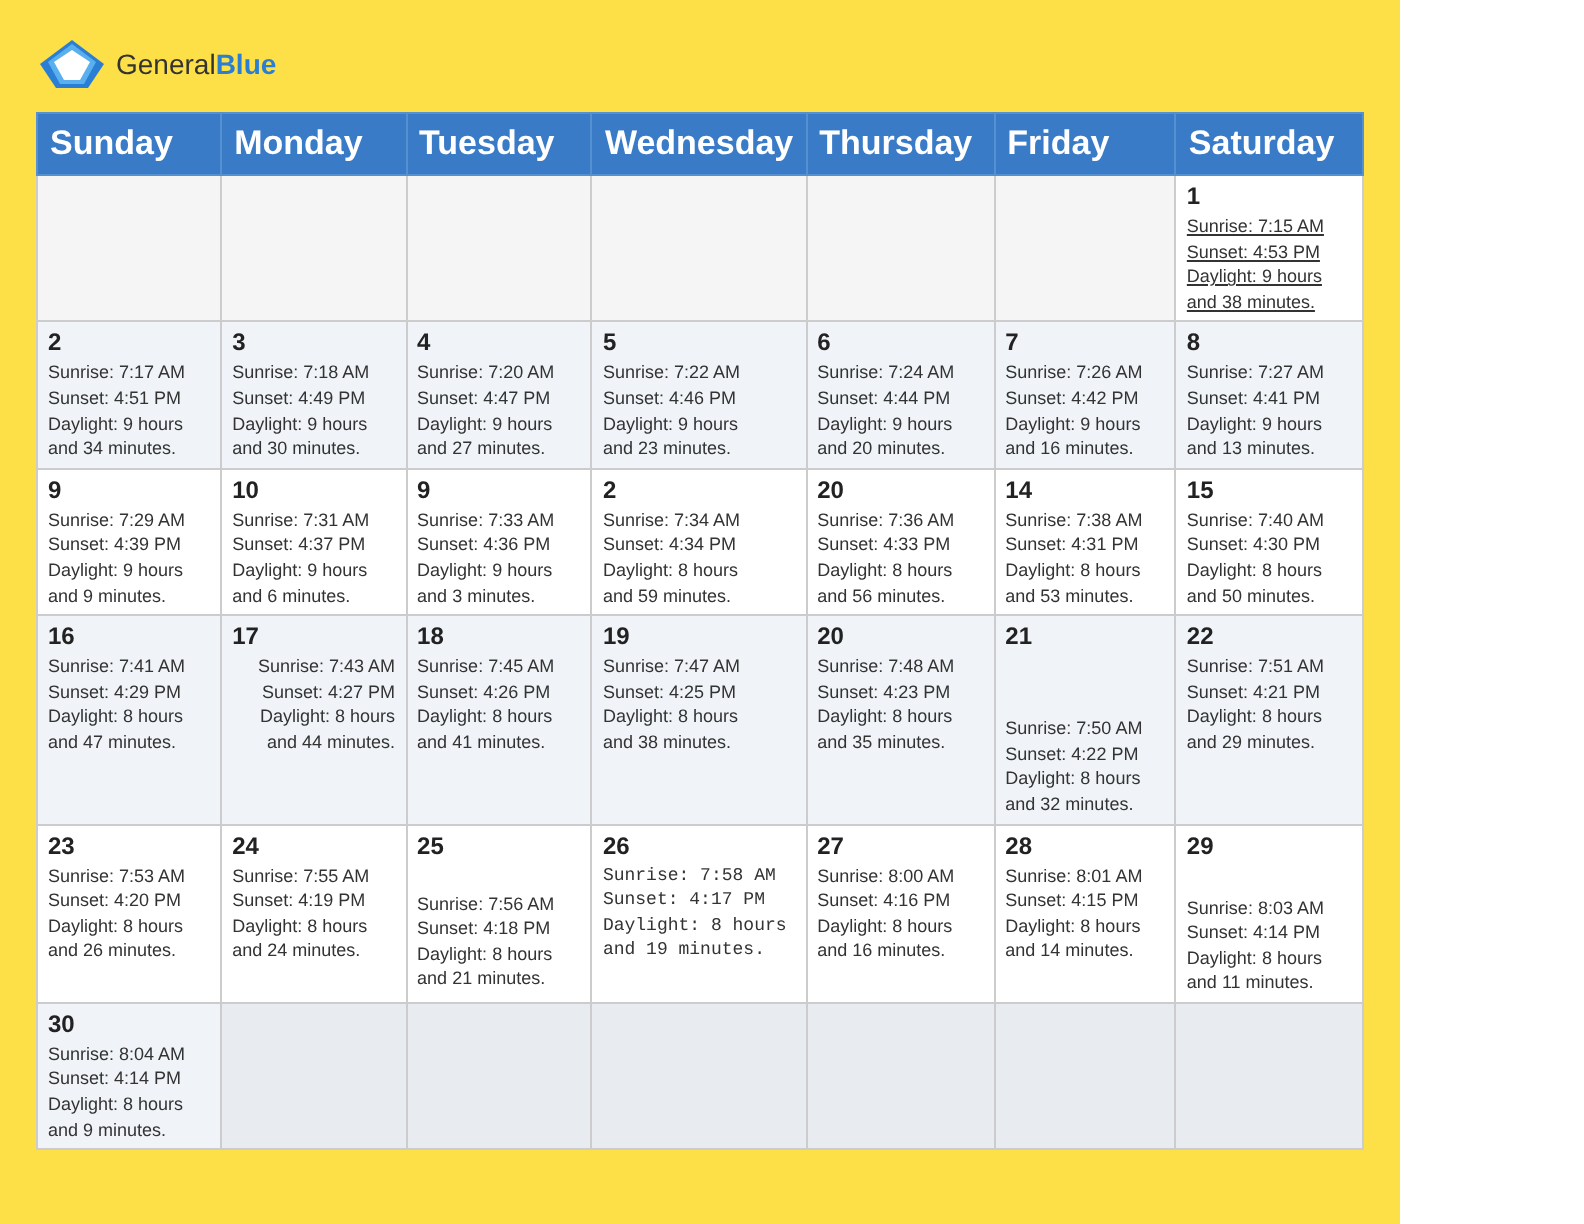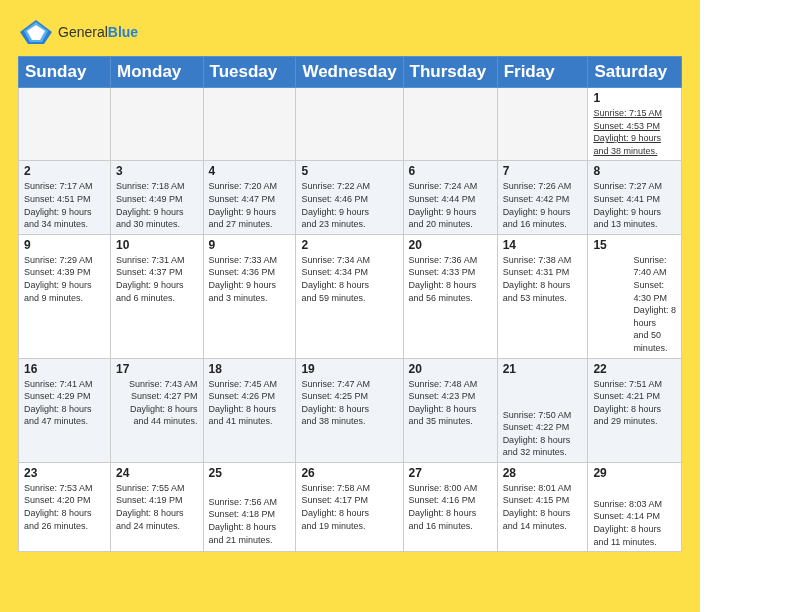--- a/index.html
+++ b/index.html
@@ -228,21 +228,21 @@
           </td>
           <td>
             <span class="day-number">14</span>
             <div class="day-info" style="white-space: pre-line;">Sunrise: 7:38 AM
 Sunset: 4:31 PM
 Daylight: 8 hours
 and 53 minutes.</div>
           </td>
           <td>
             <span class="day-number">15</span>
-            <div class="day-info" style="white-space: pre-line; margin-left: 40px;">Sunrise: 7:40 AM
+            <div class="day-info" style="white-space: pre-line;">Sunrise: 7:40 AM
 Sunset: 4:30 PM
 Daylight: 8 hours
 and 50 minutes.</div>
           </td>
         </tr>
         <tr class="row-shade">
           <td>
             <span class="day-number">16</span>
             <div class="day-info" style="white-space: pre-line;">Sunrise: 7:41 AM
 Sunset: 4:29 PM
@@ -309,21 +309,21 @@
           </td>
           <td>
             <span class="day-number">25</span>
             <div class="day-info" style="white-space: pre-line; margin-top: 16px;">Sunrise: 7:56 AM
 Sunset: 4:18 PM
 Daylight: 8 hours
 and 21 minutes.</div>
           </td>
           <td>
             <span class="day-number">26</span>
-            <div class="day-info" style="white-space: pre-line;">Sunrise: 7:58 AM
+            <div class="day-info" style="white-space: pre-line; font-family: Liberation Mono, monospace;">Sunrise: 7:58 AM
 Sunset: 4:17 PM
 Daylight: 8 hours
 and 19 minutes.</div>
           </td>
           <td>
             <span class="day-number">27</span>
             <div class="day-info" style="white-space: pre-line;">Sunrise: 8:00 AM
 Sunset: 4:16 PM
 Daylight: 8 hours
 and 16 minutes.</div>
@@ -335,16 +335,31 @@
 Daylight: 8 hours
 and 14 minutes.</div>
           </td>
           <td>
             <span class="day-number">29</span>
             <div class="day-info" style="white-space: pre-line; margin-top: 18px;">Sunrise: 8:03 AM
 Sunset: 4:14 PM
 Daylight: 8 hours
 and 11 minutes.</div>
           </td>
+        </tr>
+        <tr class="row-shade">
+          <td>
+            <span class="day-number">30</span>
+            <div class="day-info" style="white-space: pre-line;">Sunrise: 8:04 AM
+Sunset: 4:14 PM
+Daylight: 8 hours
+and 9 minutes.</div>
+          </td>
+          <td class="empty"></td>
+          <td class="empty"></td>
+          <td class="empty"></td>
+          <td class="empty"></td>
+          <td class="empty"></td>
+          <td class="empty"></td>
         </tr>
       </tbody>
   </table>
 </div>
 
 </body></html>

